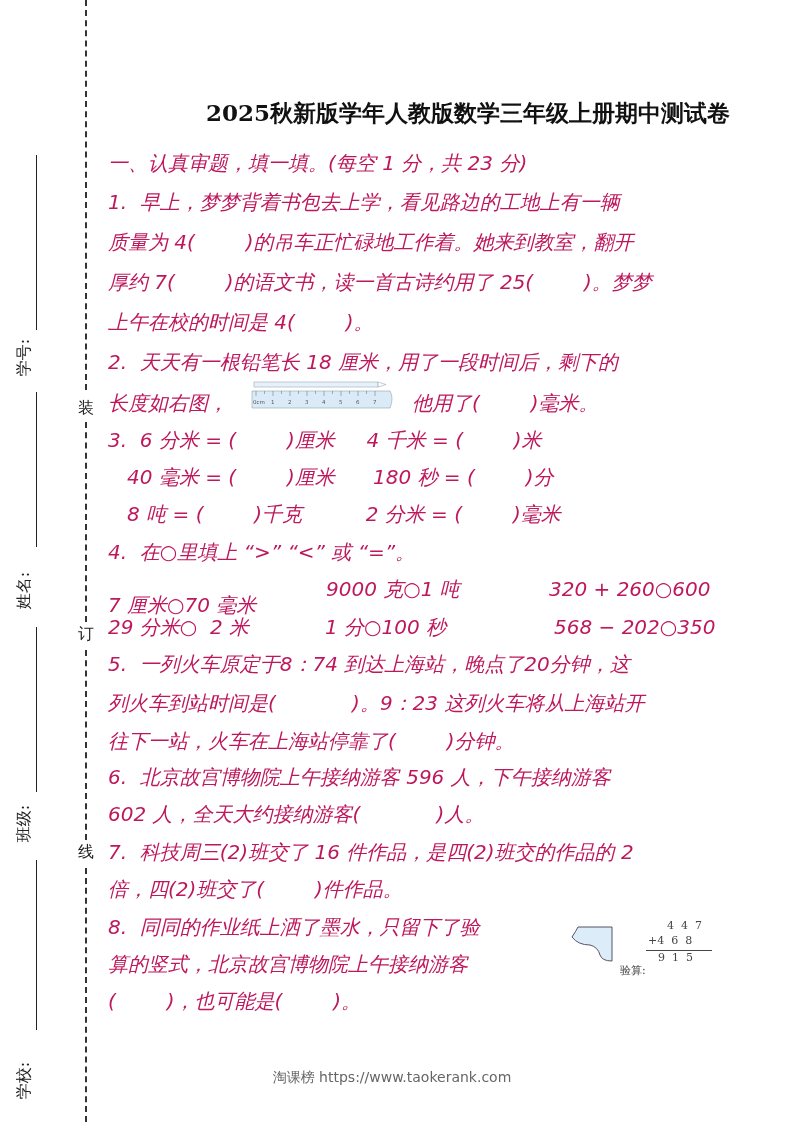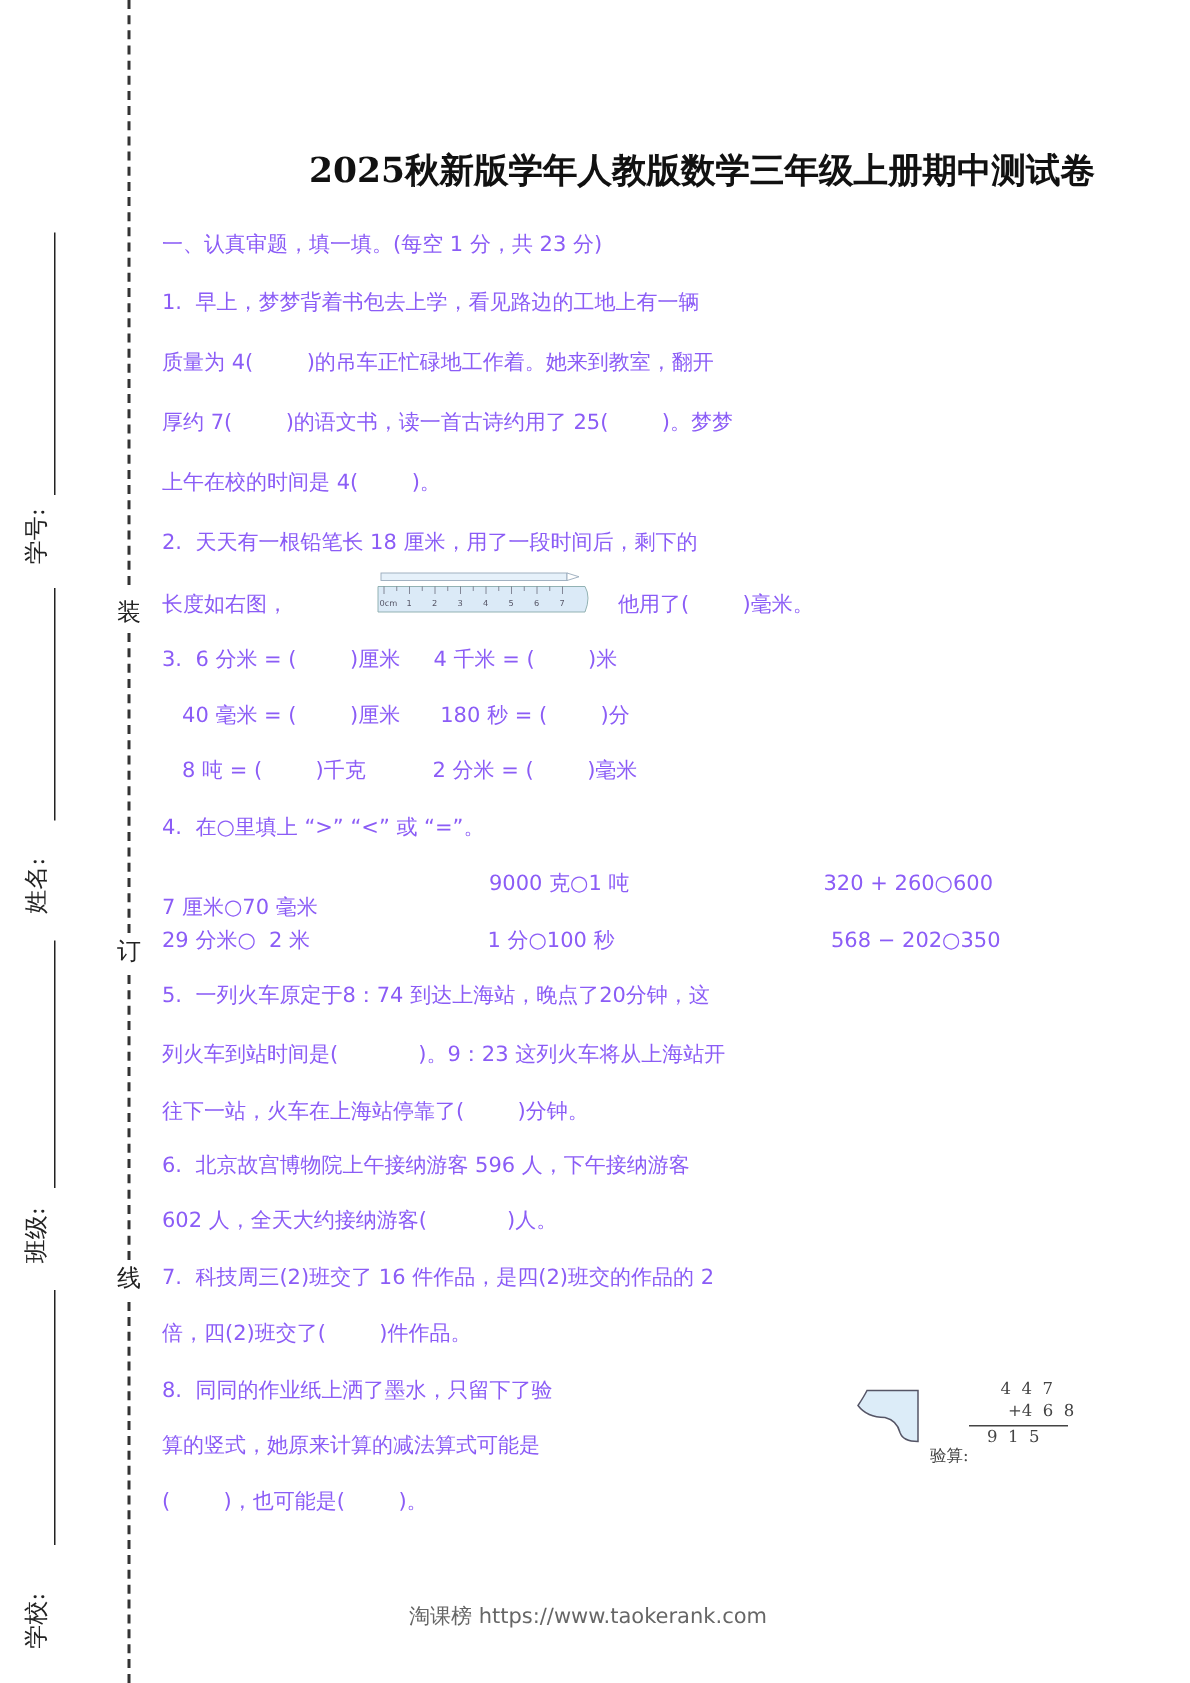--- a/index.html
+++ b/index.html
@@ -28,22 +28,22 @@
   .field-line {
     position: absolute; left: 36px; width: 0; border-left: 1.5px solid #222;
   }
   
   .title {
     position: absolute; left: 110px; top: 98px; width: 620px; text-align: right;
     font-family: "DejaVu Serif", "Liberation Serif", serif;
     font-weight: bold; font-size: 23px; letter-spacing: 0px; color: #111;
   }
   .line {
-    position: absolute; left: 108px; font-size: 14px; line-height: 26px;
-    white-space: pre; color: #8b5cf6;
+    position: absolute; left: 108px; font-size: 20px; line-height: 26px;
+    white-space: pre; color: #be185d; font-style: italic;
   }
   .ruler-img {
     position: absolute; left: 250px; top: 380px; width: 146px; height: 32px;
   }
   .check-img {
     position: absolute; left: 568px; top: 915px; width: 150px; height: 50px;
   }
   .footer {
     position: absolute; left: 0; top: 1069px; width: 784px; text-align: center;
     font-size: 14px; color: #666;
@@ -141,27 +141,27 @@
 <div class="line" style="top:690px;">列火车到站时间是(            )。9：23 这列火车将从上海站开</div>
 <div class="line" style="top:728px;">往下一站，火车在上海站停靠了(        )分钟。</div>
 
 <div class="line" style="top:764px;">6.  北京故宫博物院上午接纳游客 596 人，下午接纳游客</div>
 <div class="line" style="top:801px;">602 人，全天大约接纳游客(            )人。</div>
 
 <div class="line" style="top:839px;">7.  科技周三(2)班交了 16 件作品，是四(2)班交的作品的 2</div>
 <div class="line" style="top:876px;">倍，四(2)班交了(        )件作品。</div>
 
 <div class="line" style="top:914px;">8.  同同的作业纸上洒了墨水，只留下了验</div>
-<div class="line" style="top:951px;">算的竖式，她原来计算的减法算式可能是</div>
+<div class="line" style="top:951px;">算的竖式，北京故宫博物院上午接纳游客</div>
 <div class="line" style="top:988px;">(        )，也可能是(        )。</div>
 
 <div class="check-img">
   <svg width="48" height="50" viewBox="0 0 48 50" style="position:absolute; left:0; top:0;">
     <path d="M10,12 H44 V46 Q34,46 32,40 Q30,32 22,30 Q10,30 4,22 Q8,16 10,12 Z" fill="#dcecf8" stroke="#556" stroke-width="1"></path>
   </svg>
   <div style="position:absolute; left:52px; top:4px; font-family:'DejaVu Serif','Liberation Serif',serif; font-size:11px; color:#444;margin-top:44px;">验算:</div>
   <div style="position:absolute; left:99px; top:4px; font-family:'DejaVu Serif','Liberation Serif',serif; font-size:11px; color:#444; white-space:pre;">4  4  7</div>
-  <div style="position:absolute; left:80px; top:19px; font-family:'DejaVu Serif','Liberation Serif',serif; font-size:11px; color:#444; white-space:pre;margin-left:24px;">+4  6  8</div>
+  <div style="position:absolute; left:80px; top:19px; font-family:'DejaVu Serif','Liberation Serif',serif; font-size:11px; color:#444; white-space:pre;">+4  6  8</div>
   <div style="position:absolute; left:78px; top:35px; width:66px; border-top:1px solid #444;"></div>
   <div style="position:absolute; left:90px; top:36px; font-family:'DejaVu Serif','Liberation Serif',serif; font-size:11px; color:#444; white-space:pre;">9  1  5</div>
 </div>
 
 <div class="footer">淘课榜 https://www.taokerank.com</div>
 
 </body></html>

